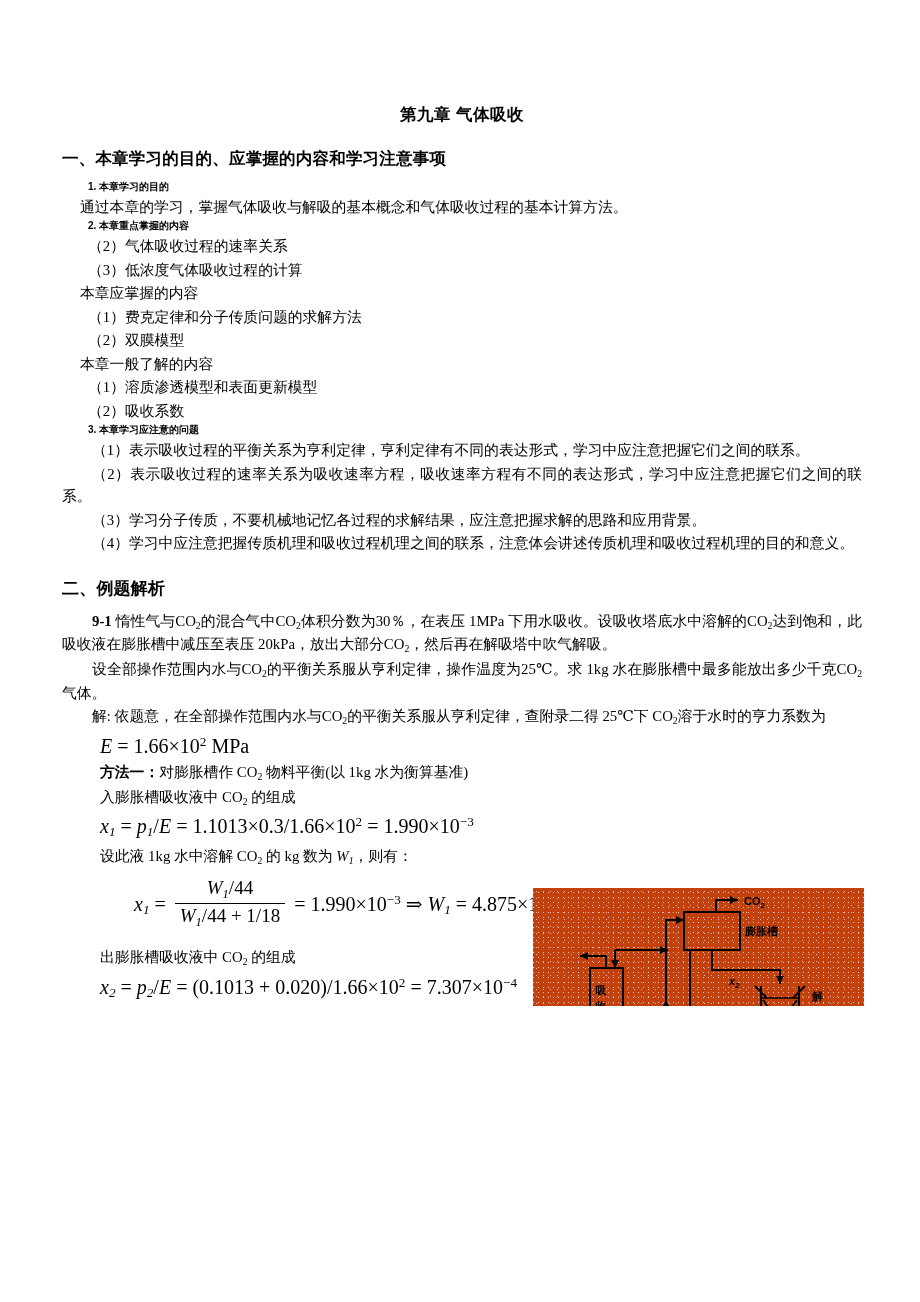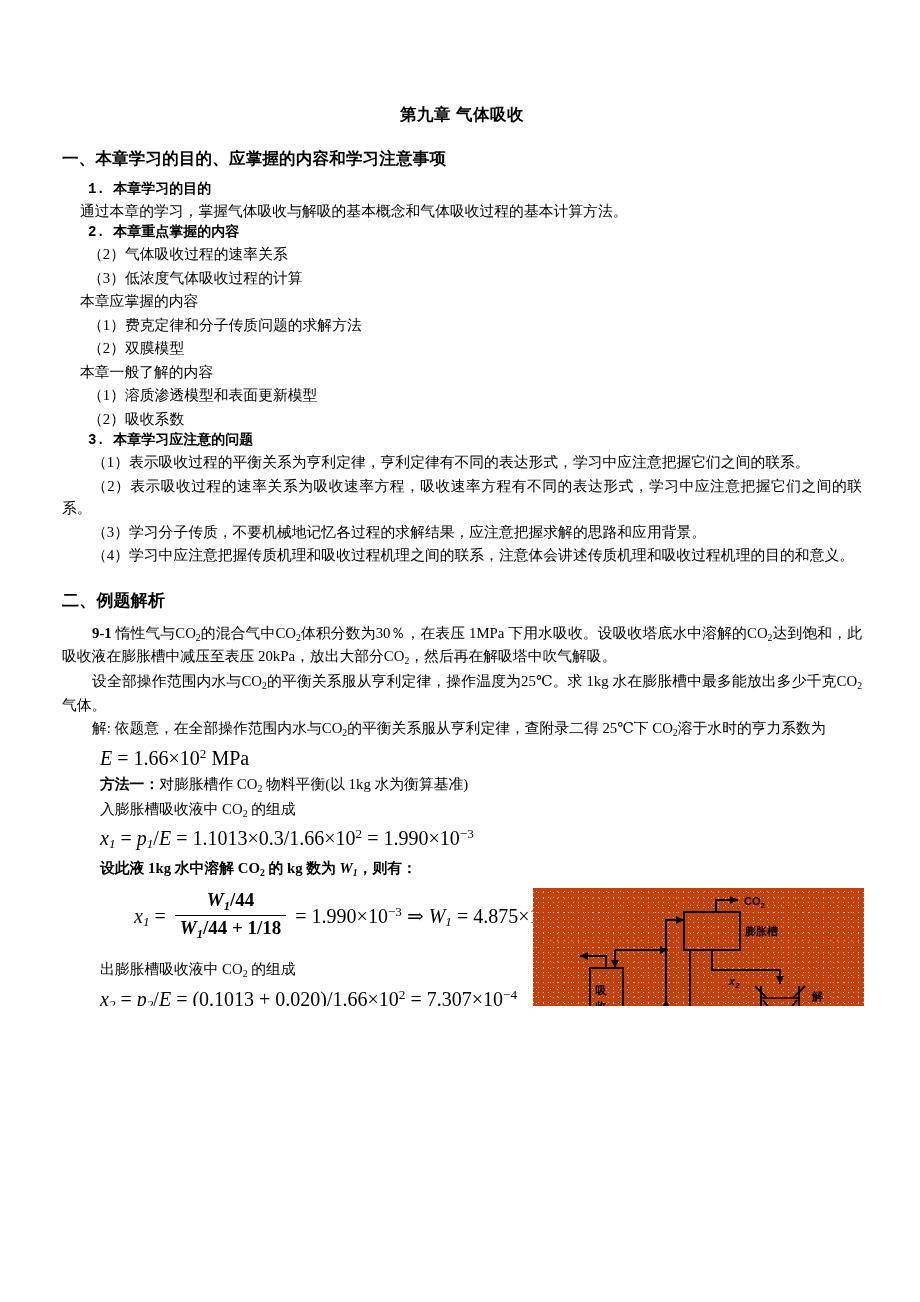--- a/index.html
+++ b/index.html
@@ -45,24 +45,24 @@
   }
   .sec-head-2 {
     font-weight: bold;
     font-size: 17px;
     margin: 22px 0 10px 0;
     font-family: Liberation Serif, serif;
     letter-spacing: 0.2px;
   }
   .sub-head {
     font-weight: bold;
-    font-size: 14px;
+    font-size: 10px;
     margin: 0 0 2px 0;
     padding-left: 26px;
-    font-family: Liberation Mono, monospace;
+    font-family: Liberation Sans, sans-serif;
   }
 
   
   .p {
     font-size: 14.8px;
     line-height: 1.52;
     margin: 0 0 1px 0;
     text-align: justify;
   }
   .p-ind0   { padding-left: 18px; }
@@ -85,21 +85,20 @@
   .mn { font-style: normal; }
   sub { font-size: 0.66em; vertical-align: -0.28em; }
   sup { font-size: 0.66em; vertical-align: 0.5em; }
   .frac {
     display: inline-block;
     vertical-align: middle;
     text-align: center;
     margin: 0 4px;
     position: relative;
     top: -0.15em;
-    font-weight: bold;
   }
   .frac .num {
     display: block;
     padding: 0 5px 1px 5px;
     border-bottom: 1px solid #000;
     font-size: 0.95em;
   }
   .frac .den {
     display: block;
     padding: 1px 5px 0 5px;
@@ -216,21 +215,21 @@
     <div class="eq">
       <span class="mi">x</span><sub class="mi">1</sub>
       <span class="mn">=</span>
       <span class="mi">p</span><sub class="mi">1</sub><span class="mn">/</span><span class="mi">E</span>
       <span class="mn">=</span>
       <span class="mn">1.1013</span><span class="mn">×</span><span class="mn">0.3</span><span class="mn">/</span><span class="mn">1.66</span><span class="mn">×</span><span class="mn">10</span><sup>2</sup>
       <span class="mn">=</span>
       <span class="mn">1.990</span><span class="mn">×</span><span class="mn">10</span><sup>−3</sup>
     </div>
 
-    <div class="p p-ind0" style="padding-left:38px;font-weight:bold;">
+    <div class="p p-ind0" style="padding-left:38px;">
       <span>设此液 1kg 水中溶解 CO</span><sub>2</sub><span> 的 kg 数为 </span><span class="mi">W</span><sub class="mi">1</sub><span>，则有：</span>
     </div>
 
     <div class="eq eq-big">
       <span class="mi">x</span><sub class="mi">1</sub>
       <span class="mn">=</span>
       <span class="frac">
         <span class="num"><span class="mi">W</span><sub class="mi">1</sub><span class="mn">/44</span></span>
         <span class="den"><span class="mi">W</span><sub class="mi">1</sub><span class="mn">/44 + 1/18</span></span>
       </span>

